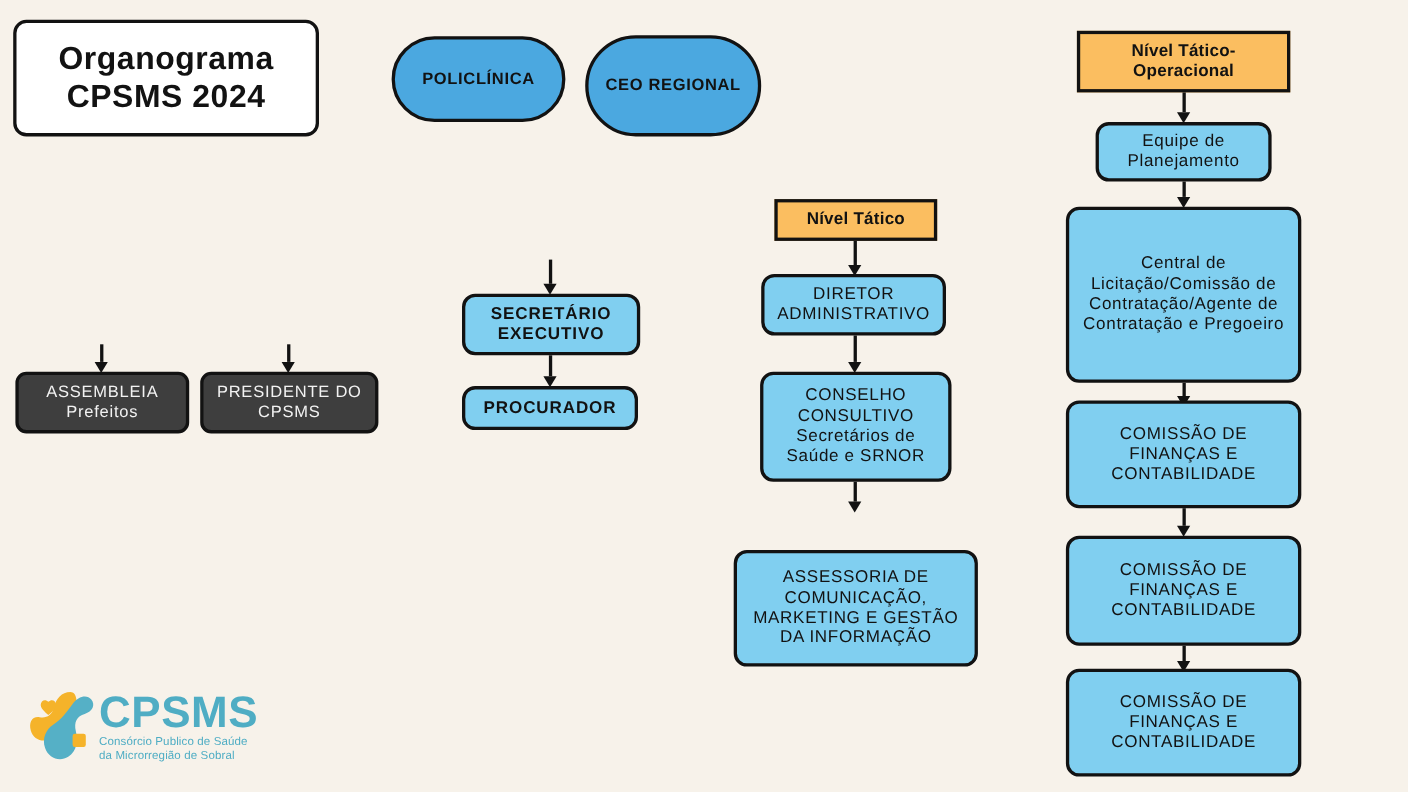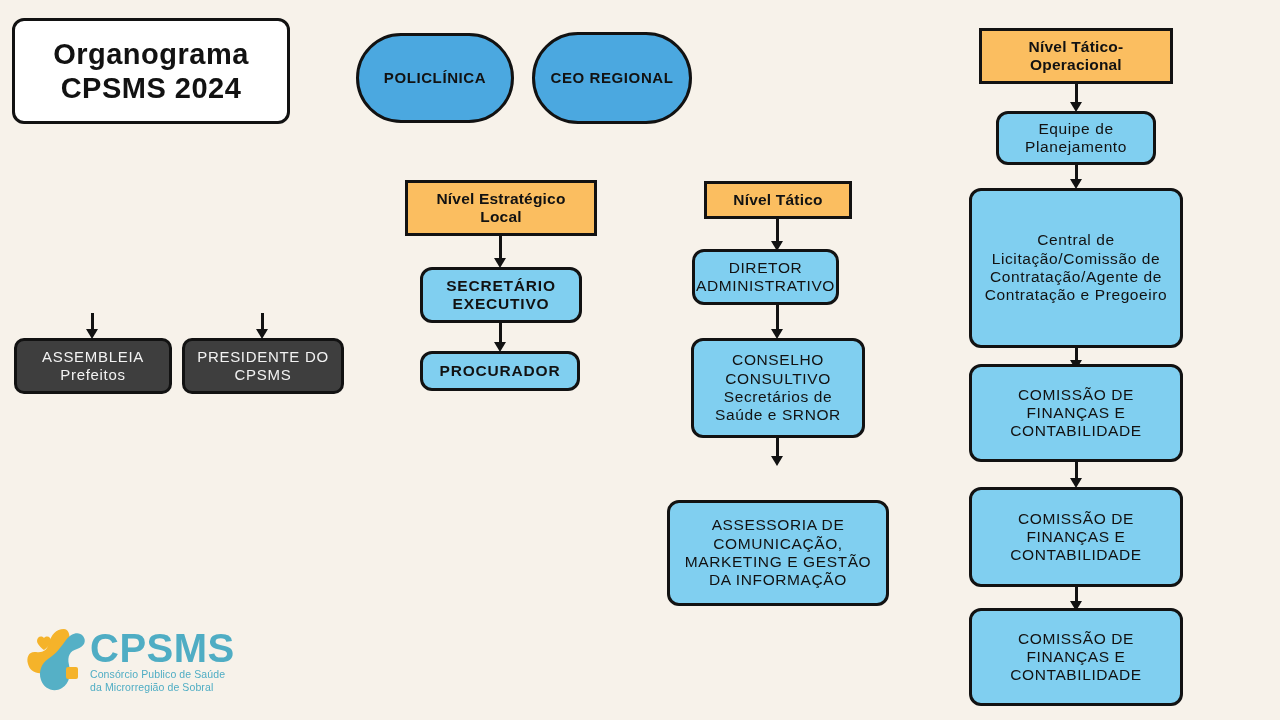--- a/index.html
+++ b/index.html
@@ -118,42 +118,40 @@
   }
 </style>
 </head>
 <body>
 
 <div id="canvas">
 
   <div class="node title-card" style="left:12px; top:18px; width:278px; height:106px; font-size:29px;">Organograma
 CPSMS 2024</div>
 
-  <div class="node pill" style="left:356px; top:33px; width:158px; height:90px; font-size:15px;">POLICLÍNICA</div>
+  <div class="node pill" style="left:356px; top:33px; width:158px; height:78px; font-size:15px;">POLICLÍNICA</div>
 
   <div class="node pill" style="left:532px; top:32px; width:160px; height:92px; font-size:15px;">CEO REGIONAL</div>
 
 
   <div class="connector" style="left:91px; top:313px; width:3px; height:26px;">
     <div class="stem" style="height:16px;"></div>
     <div class="head" style="top:16px;"></div>
   </div>
   <div class="connector" style="left:261px; top:313px; width:3px; height:26px;">
     <div class="stem" style="height:16px;"></div>
     <div class="head" style="top:16px;"></div>
   </div>
 
   <div class="node box-dark" style="left:14px; top:338px; width:158px; height:56px; font-size:15px;">ASSEMBLEIA
 Prefeitos</div>
 
   <div class="node box-dark" style="left:182px; top:338px; width:162px; height:56px; font-size:15px;">PRESIDENTE DO
 CPSMS</div>
 
-  <div class="node header-orange" style="left:405px; top:180px; width:192px; height:56px; font-size:15.5px;">Nível Estratégico
-Local</div>
 
   <div class="connector" style="left:499px; top:236px; width:3px; height:32px;">
     <div class="stem" style="height:22px;"></div>
     <div class="head" style="top:22px;"></div>
   </div>
 
   <div class="node box-blue-bold" style="left:420px; top:267px; width:162px; height:56px; font-size:15.5px;">SECRETÁRIO
 EXECUTIVO</div>
 
   <div class="connector" style="left:499px; top:323px; width:3px; height:29px;">
@@ -163,21 +161,21 @@
 
   <div class="node box-blue-bold" style="left:420px; top:351px; width:160px; height:40px; font-size:15.5px;">PROCURADOR</div>
 
   <div class="node header-orange" style="left:704px; top:181px; width:148px; height:38px; font-size:15.5px;">Nível Tático</div>
 
   <div class="connector" style="left:776px; top:219px; width:3px; height:32px;">
     <div class="stem" style="height:22px;"></div>
     <div class="head" style="top:22px;"></div>
   </div>
 
-  <div class="node box-blue" style="left:692px; top:249px; width:147px; height:56px; font-size:15.5px;">DIRETOR
+  <div class="node box-blue" style="left:692px; top:249px; width:168px; height:56px; font-size:15.5px;">DIRETOR
 ADMINISTRATIVO</div>
 
   <div class="connector" style="left:776px; top:305px; width:3px; height:34px;">
     <div class="stem" style="height:24px;"></div>
     <div class="head" style="top:24px;"></div>
   </div>
 
   <div class="node box-blue" style="left:691px; top:338px; width:174px; height:100px; font-size:15.5px;">CONSELHO
 CONSULTIVO
 Secretários de

